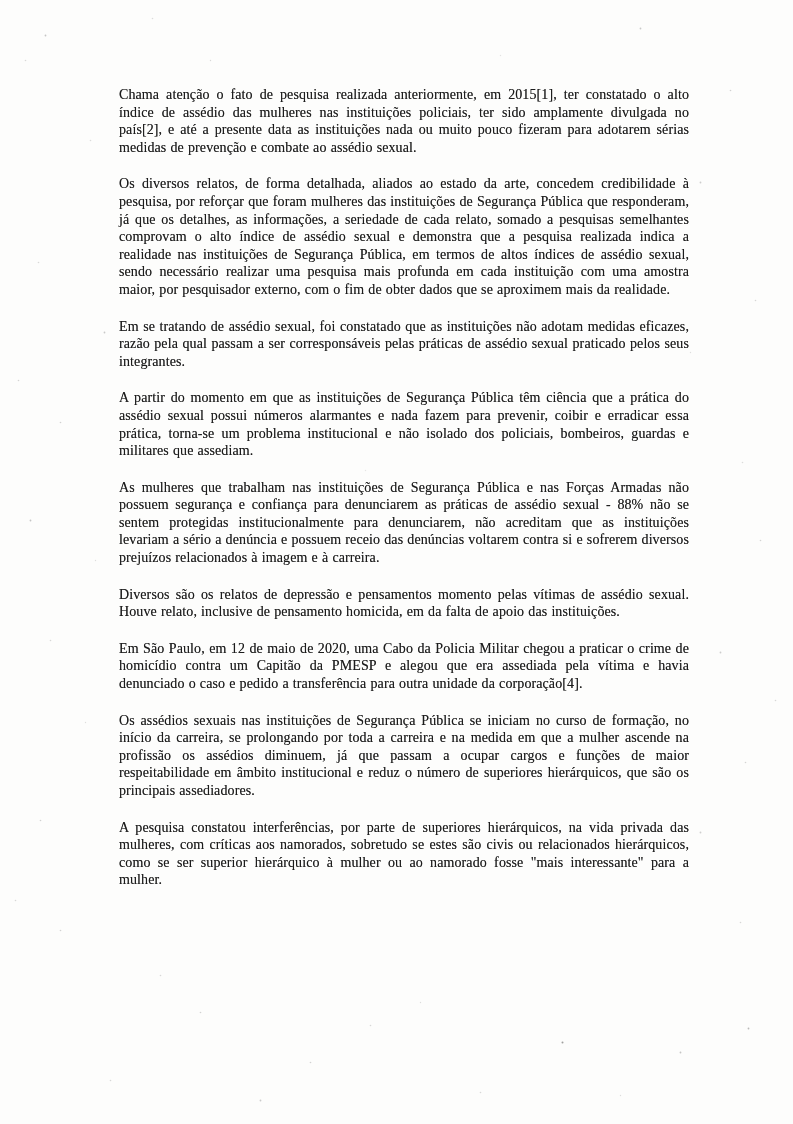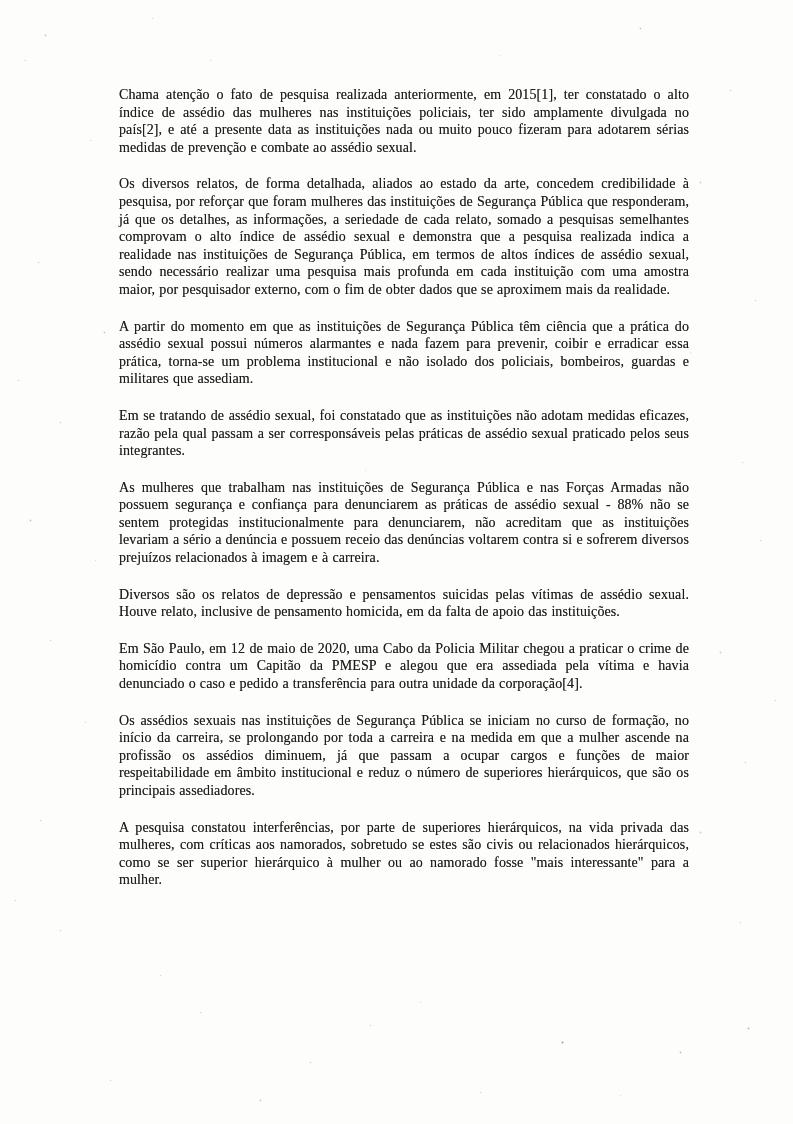--- a/index.html
+++ b/index.html
@@ -88,21 +88,21 @@
   }
 </style>
 </head>
 <body>
 
 <div class="page">
   <div class="noise"></div>
   <div class="textblock">
     <p>Chama atenção o fato de pesquisa realizada anteriormente, em 2015[1], ter constatado o alto índice de assédio das mulheres nas instituições policiais, ter sido amplamente divulgada no país[2], e até a presente data as instituições nada ou muito pouco fizeram para adotarem sérias medidas de prevenção e combate ao assédio sexual.</p>
     <p>Os diversos relatos, de forma detalhada, aliados ao estado da arte, concedem credibilidade à pesquisa, por reforçar que foram mulheres das instituições de Segurança Pública que responderam, já que os detalhes, as informações, a seriedade de cada relato, somado a pesquisas semelhantes comprovam o alto índice de assédio sexual e demonstra que a pesquisa realizada indica a realidade nas instituições de Segurança Pública, em termos de altos índices de assédio sexual, sendo necessário realizar uma pesquisa mais profunda em cada instituição com uma amostra maior, por pesquisador externo, com o fim de obter dados que se aproximem mais da realidade.</p>
+    <p>Em se tratando de assédio sexual, foi constatado que as instituições não adotam medidas eficazes, razão pela qual passam a ser corresponsáveis pelas práticas de assédio sexual praticado pelos seus integrantes.</p>
     <p>A partir do momento em que as instituições de Segurança Pública têm ciência que a prática do assédio sexual possui números alarmantes e nada fazem para prevenir, coibir e erradicar essa prática, torna-se um problema institucional e não isolado dos policiais, bombeiros, guardas e militares que assediam.</p>
-    <p>Em se tratando de assédio sexual, foi constatado que as instituições não adotam medidas eficazes, razão pela qual passam a ser corresponsáveis pelas práticas de assédio sexual praticado pelos seus integrantes.</p>
     <p>As mulheres que trabalham nas instituições de Segurança Pública e nas Forças Armadas não possuem segurança e confiança para denunciarem as práticas de assédio sexual - 88% não se sentem protegidas institucionalmente para denunciarem, não acreditam que as instituições levariam a sério a denúncia e possuem receio das denúncias voltarem contra si e sofrerem diversos prejuízos relacionados à imagem e à carreira.</p>
-    <p>Diversos são os relatos de depressão e pensamentos suicidas pelas vítimas de assédio sexual. Houve relato, inclusive de pensamento homicida, em da falta de apoio das instituições.</p>
+    <p>Diversos são os relatos de depressão e pensamentos momento pelas vítimas de assédio sexual. Houve relato, inclusive de pensamento homicida, em da falta de apoio das instituições.</p>
     <p>Em São Paulo, em 12 de maio de 2020, uma Cabo da Policia Militar chegou a praticar o crime de homicídio contra um Capitão da PMESP e alegou que era assediada pela vítima e havia denunciado o caso e pedido a transferência para outra unidade da corporação[4].</p>
     <p>Os assédios sexuais nas instituições de Segurança Pública se iniciam no curso de formação, no início da carreira, se prolongando por toda a carreira e na medida em que a mulher ascende na profissão os assédios diminuem, já que passam a ocupar cargos e funções de maior respeitabilidade em âmbito institucional e reduz o número de superiores hierárquicos, que são os principais assediadores.</p>
     <p>A pesquisa constatou interferências, por parte de superiores hierárquicos, na vida privada das mulheres, com críticas aos namorados, sobretudo se estes são civis ou relacionados hierárquicos, como se ser superior hierárquico à mulher ou ao namorado fosse "mais interessante" para a mulher.</p>
   </div>
 </div>
 
 </body></html>

